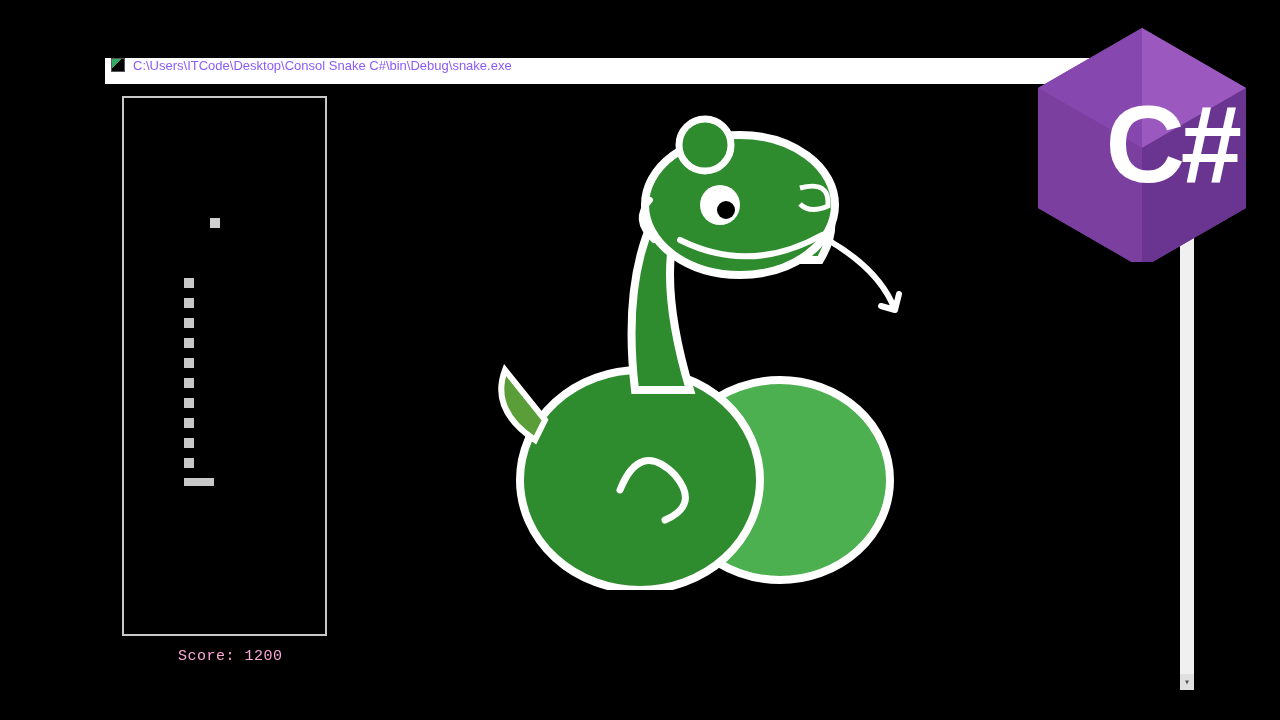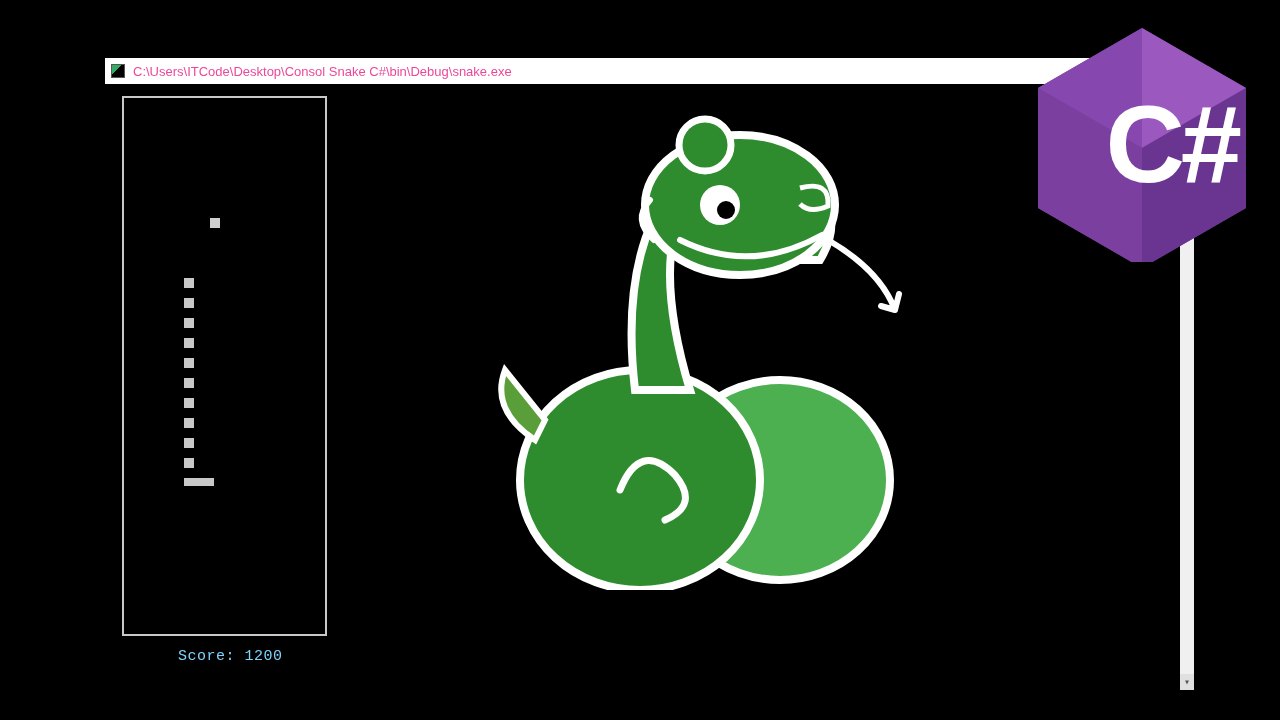--- a/index.html
+++ b/index.html
@@ -12,25 +12,24 @@
     position: relative;
   }
   .titlebar {
     position: absolute;
     top: 58px;
     left: 105px;
     right: 100px;
     height: 26px;
     background: #fff;
     display: flex;
-    align-items: center;
     padding: 0 6px;
     font-family: 'Segoe UI', Tahoma, sans-serif;
     font-size: 13px;
-    color: #ec4899;
+    color: #8b5cf6;
   }
   .titlebar .win-icon {
     width: 14px;
     height: 14px;
     border: 1px solid #555;
     background: linear-gradient(135deg,#3a6 40%,#000 40%);
     margin-right: 8px;
   }
   .console-body {
     position: absolute;
@@ -79,21 +78,21 @@
     width: 10px;
     height: 10px;
     background: #c8c8c8;
   }
   .food { background: #d0d0d0; }
   .wide { width: 30px; height: 8px; }
   .score {
     position: absolute;
     top: 648px;
     left: 178px;
-    color: #7dd3fc;
+    color: #f9a8d4;
     font-size: 15px;
     letter-spacing: 0.5px;
   }
   .snake-art {
     position: absolute;
     top: 110px;
     left: 450px;
     width: 480px;
     height: 480px;
   }

